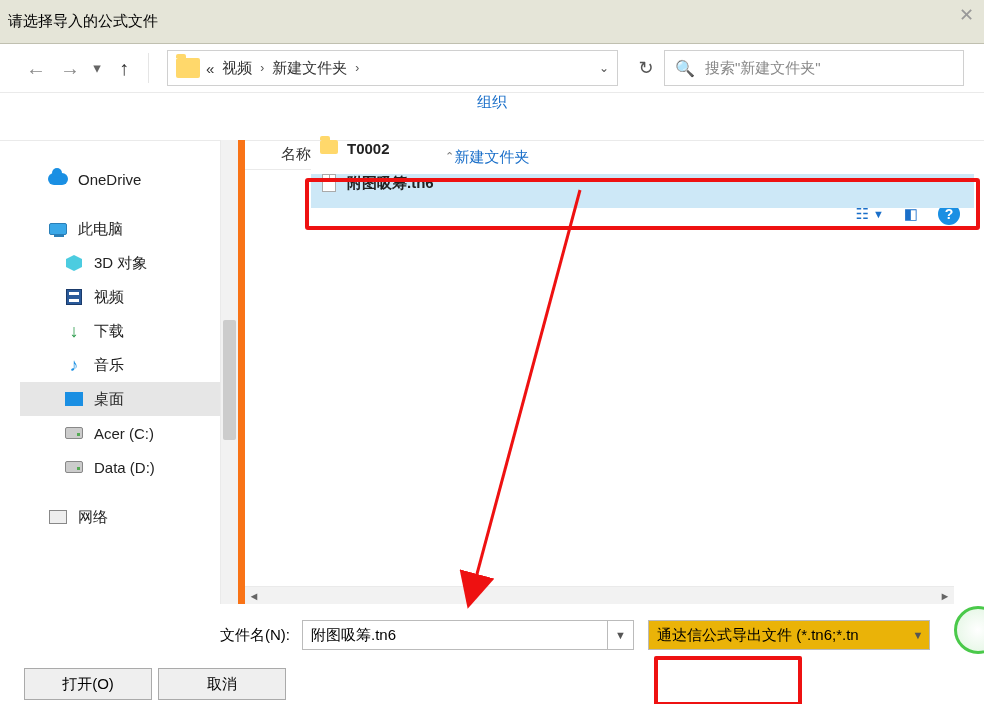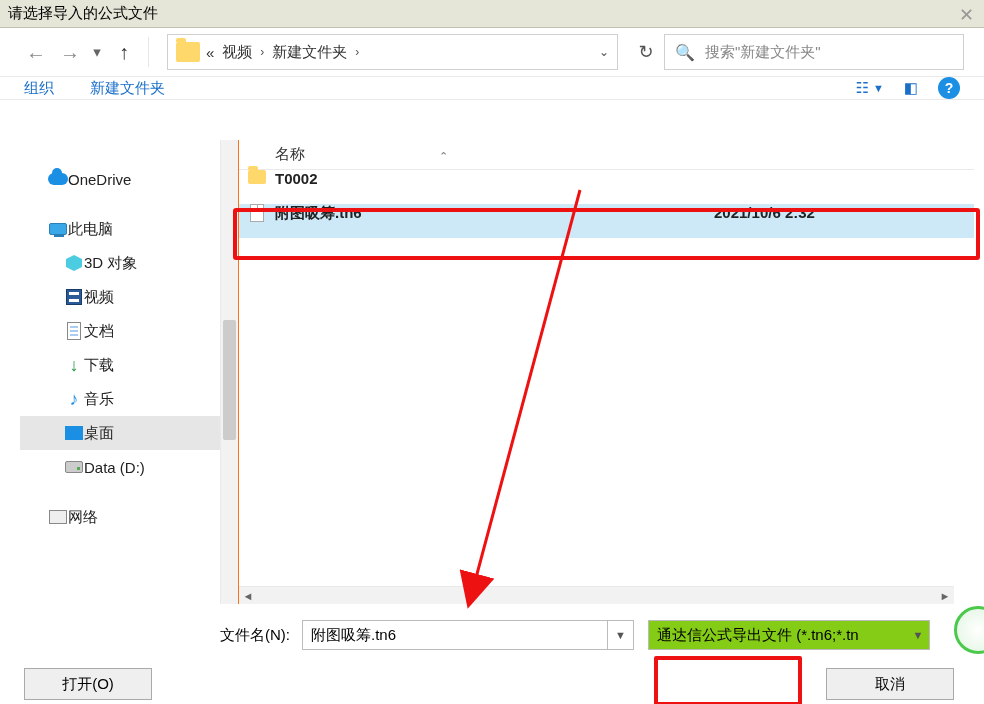--- a/index.html
+++ b/index.html
@@ -1,45 +1,45 @@
 <!DOCTYPE html>
 <html><head>
 <meta charset="utf-8">
 <style>
 * { box-sizing: border-box; margin: 0; padding: 0; font-family: "Microsoft YaHei", "Segoe UI", sans-serif; font-size: 15px; }
 body { background: #fff; width: 984px; height: 704px; overflow: hidden; position: relative; }
 
-.titlebar { height: 28px; background: #e5e5d8; display: flex; align-items: center; padding: 0 8px; border-bottom: 1px solid #c0c0b0; position: relative; }
+.titlebar { height: 44px; background: #e5e5d8; display: flex; align-items: center; padding: 0 8px; border-bottom: 1px solid #c0c0b0; position: relative; }
 .titlebar .title { font-size: 15px; color: #000; }
 .titlebar .close-x { position: absolute; right: 10px; top: 4px; font-size: 18px; color: #999; }
 
 .navrow { height: 48px; display: flex; align-items: center; padding: 8px 20px; gap: 2px; }
 .navbtn { width: 32px; height: 32px; display: inline-flex; align-items: center; justify-content: center; color: #888; font-size: 20px; background: none; border: none; }
 .navbtn.active { color: #333; }
 .path-dd { width: 18px; text-align: center; color: #666; }
 .sep-v { width: 1px; height: 30px; background: #e5e5e5; margin: 0 6px; }
 .foldericon { width: 24px; height: 20px; background: #ffd86b; border-radius: 2px; position: relative; display:inline-block; }
 .foldericon::before { content:""; position:absolute; top:-4px; left:0; width:10px; height:4px; background:#ffd86b; border-radius:2px 2px 0 0; }
 .pathbar { flex: 1; height: 36px; border: 1px solid #d0d0d0; display: flex; align-items: center; padding: 0 8px; gap: 6px; margin: 0 10px; }
 .pathbar .crumbs { color: #333; font-size: 16px; display:flex; align-items:center; gap:8px; }
 .pathbar .chev { color: #555; font-size: 12px; }
 .pathbar .dd { margin-left:auto; color:#555; font-size:12px; }
 .refresh { width: 32px; font-size: 18px; color:#555; text-align:center; }
 .searchbox { width: 300px; height: 36px; border: 1px solid #d0d0d0; display:flex; align-items:center; padding: 0 10px; gap:10px; color:#888; }
 .searchbox .mag { font-size:16px; }
 
-.toolbar { height: 24px; border-top: 1px solid #eaeaea; border-bottom: 1px solid #eaeaea; display:flex; align-items:center; padding: 0 24px; gap: 36px; color:#1a6fc9; }
+.toolbar { height: 49px; border-top: 1px solid #eaeaea; border-bottom: 1px solid #eaeaea; display:flex; align-items:center; padding: 0 24px; gap: 36px; color:#1a6fc9;flex-direction:column; }
 .toolbar .rightbtns { margin-left:auto; display:flex; align-items:center; gap:20px; }
 .viewbtn { display:inline-flex; align-items:center; gap:4px; color:#1a6fc9; }
 .helpbtn { width:22px; height:22px; border-radius:50%; background:#1a8fe3; color:#fff; display:inline-flex; align-items:center; justify-content:center; font-weight:bold; font-size:14px; }
 
 .main { position:absolute; top: 140px; bottom: 100px; left: 20px; right: 10px; display:flex; }
 .sidebar { width: 218px; position:relative; display:flex; }
 .sidetree { flex:1; padding-top: 22px; overflow:hidden; }
-.side-item { height: 34px; display:flex; align-items:center; padding-left: 28px; color:#222; cursor:default; }
+.side-item { height: 34px; display:flex; align-items:center; gap:10px; padding-left: 28px; color:#222; cursor:default; }
 .side-item.l2 { padding-left: 44px; }
 .side-item.sel { background: #e6e6e6; }
 .side-item .ico { width:20px; height:18px; display:inline-flex; align-items:center; justify-content:center; }
 .ico-cloud { width:20px; height:12px; background:#1a8fe3; border-radius: 8px; position:relative; }
 .ico-cloud::before{content:"";position:absolute;left:4px;top:-5px;width:10px;height:10px;background:#1a8fe3;border-radius:50%;}
 .ico-pc { width:18px; height:12px; background:#3aa8e8; border:1px solid #2a7fb8; border-radius:2px; position:relative;}
 .ico-pc::after{content:"";position:absolute;bottom:-3px;left:4px;width:10px;height:3px;background:#2a7fb8;}
 .ico-cube { width:16px;height:16px;background:#4ccce0; transform:rotate(0deg); clip-path: polygon(50% 0, 100% 25%, 100% 75%, 50% 100%, 0 75%, 0 25%);}
 .ico-film { width:16px;height:16px;background:#2a5a9a;border:1px solid #1a3a6a; position:relative;}
 .ico-film::before,.ico-film::after{content:"";position:absolute;left:2px;right:2px;height:3px;background:#fff;}
@@ -51,21 +51,21 @@
 .ico-doc::before{content:"";position:absolute;top:3px;left:2px;right:2px;height:2px;background:#aaccf0;box-shadow:0 4px 0 #aaccf0, 0 8px 0 #aaccf0;}
 .ico-dl { color:#2a9a4a; font-size:18px; font-weight:bold; }
 .ico-note { color:#1a8fe3; font-size:18px; }
 .ico-desk { width:18px;height:14px;background:#1a8fe3; }
 .ico-drive { width:18px;height:12px;background:#ccc;border:1px solid #888;border-radius:2px;position:relative;}
 .ico-drive::after{content:"";position:absolute;right:2px;bottom:2px;width:3px;height:3px;background:#5a5;}
 .ico-net { width:18px;height:14px;background:#eee;border:1px solid #888;position:relative;}
 .scroll-track { width:18px; background:#f2f2f2; border-left:1px solid #eaeaea; position:relative; }
 .scroll-thumb { position:absolute; left:2px; right:2px; top:180px; height:120px; background:#ccc; border-radius:2px;}
 
-.files { flex:1; border-left:1px solid #f97316; position:relative; display:flex; flex-direction:column; }
+.files { flex:1; border-left:7px solid #f97316; position:relative; display:flex; flex-direction:row; }
 .fileheader { height:30px; display:flex; align-items:center; border-bottom:1px solid #eaeaea; color:#333; font-size:15px; }
 .col-name-h { padding-left: 36px; flex:1; position:relative; }
 .col-name-h .sortup { position:absolute; left:200px; top:5px; font-size:11px; color:#777;}
 .col-date-h { width: 260px; }
 .filelist { position:relative; flex:1; }
 .filerow { height: 34px; display:flex; align-items:flex-start;font-weight:bold; }
 .filerow .fi { width:36px; text-align:center; }
 .filerow .fname { flex:1; color:#222; }
 .filerow .fdate { width:260px; color:#222; }
 .row-folder .fi .foldericon { width:18px; height:14px; }
@@ -78,23 +78,23 @@
 .hscroll { position:absolute; bottom:0; left:0; right:20px; height:18px; background:#f2f2f2; border-top:1px solid #eaeaea;}
 .hscroll .lbtn, .hscroll .rbtn { position:absolute; top:0; width:18px; height:18px; text-align:center; font-size:11px; color:#666; line-height:18px;}
 .hscroll .lbtn{left:0;} .hscroll .rbtn{right:0;}
 
 .bottom { position:absolute; bottom:0; left:0; right:0; height:100px; padding: 16px 24px 0; }
 .fnrow { display:flex; align-items:center; gap:8px; margin-bottom:18px;}
 .fnlabel { width:270px; text-align:right; padding-right:4px; color:#000;}
 .fncombo { flex:0 0 332px; height:30px; border:1px solid #bbb; display:flex; align-items:center;}
 .fncombo input { flex:1; border:none; outline:none; padding:0 8px; font-size:15px; background:#fff;}
 .fncombo .dd { width:26px; border-left:1px solid #bbb; text-align:center; font-size:11px; color:#555; height:100%; line-height:28px;}
-.ftcombo { width:282px; height:30px; border:1px solid #bbb; display:flex; align-items:center; padding-left:8px; margin-left:6px; background:#84cc16;}
+.ftcombo { width:282px; height:30px; border:1px solid #bbb; display:flex; align-items:center; padding-left:8px; margin-left:6px; background:#eab308;}
 .ftcombo .dd { width:22px; text-align:center; font-size:11px; color:#555; margin-left:auto;}
-.btnrow { display:flex; justify-content:space-between; gap:18px; padding-right:6px;}
+.btnrow { display:flex; justify-content:flex-start; gap:6px; padding-right:6px;}
 .dlgbtn { width:128px; height:32px; border:1px solid #aaa; background:#efefef; color:#000; font-size:15px; display:inline-flex; align-items:center; justify-content:center; cursor:pointer;}
 .hl-open { position:absolute; border:4px solid #e11; width:148px; height:50px; pointer-events:none; border-radius:2px;}
 
 svg.arrow { position:absolute; pointer-events:none; }
 .green-badge { position:absolute; right:-18px; bottom:50px; width:48px; height:48px; border:3px solid #4ac94a; border-radius:50%; background:radial-gradient(circle,#fff,#e0f5e0);}
 </style>
 </head>
 <body>
 
 <div class="titlebar">
@@ -164,41 +164,41 @@
           <span>3D 对象</span>
         </div>
         <div class="side-item l2">
           <span class="ico">
             <span class="ico-film"></span>
           </span>
           <span>视频</span>
         </div>
         <div class="side-item l2">
           <span class="ico">
-            <span class="ico-doc"></span>
-          </span>
-          <span>文档</span>
-        </div>
-        <div class="side-item l2">
-          <span class="ico">
             <span class="ico-dl">↓</span>
           </span>
           <span>下载</span>
         </div>
         <div class="side-item l2">
           <span class="ico">
             <span class="ico-note">♪</span>
           </span>
           <span>音乐</span>
         </div>
         <div class="side-item l2 sel">
           <span class="ico">
             <span class="ico-desk"></span>
           </span>
           <span>桌面</span>
+        </div>
+        <div class="side-item l2">
+          <span class="ico">
+            <span class="ico-drive"></span>
+          </span>
+          <span>Acer (C:)</span>
         </div>
         <div class="side-item l2">
           <span class="ico">
             <span class="ico-drive"></span>
           </span>
           <span>Data (D:)</span>
         </div>
         <div style="height: 16px;"></div>
         <div class="side-item">
           <span class="ico">
@@ -220,21 +220,20 @@
     </div>
     <div class="filelist" id="filelist">
 
     <div class="filerow row-folder">
           <span class="fi"><span class="foldericon"></span></span>
           <span class="fname">T0002</span>
         </div>
         <div class="filerow row-file row-sel">
           <span class="fi"><span class="ficon-file"></span></span>
           <span class="fname">附图吸筹.tn6</span>
-          <span class="fdate">2021/10/6 2:32</span>
         </div>
         <div class="hl-box hl-file"></div>
       </div>
     <div class="hscroll">
       <span class="lbtn">◄</span>
       <span class="rbtn">►</span>
     </div>
   </div>
 </div>
 

